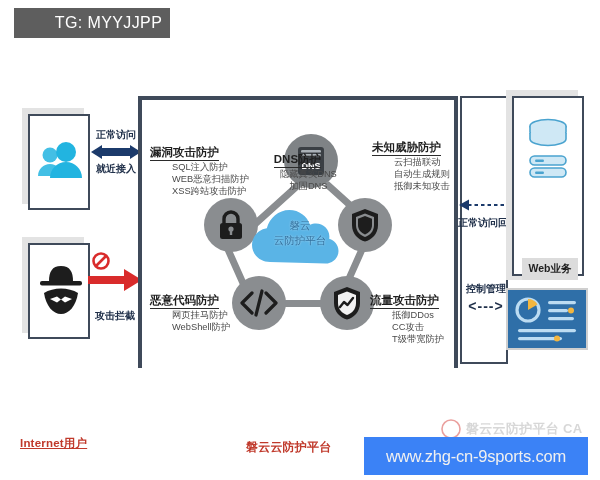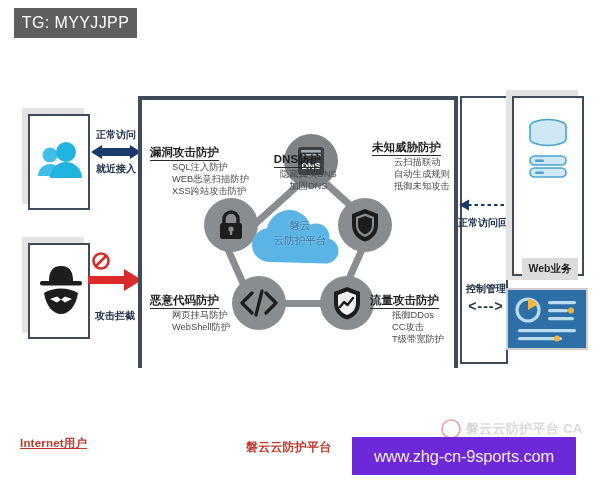--- a/index.html
+++ b/index.html
@@ -20,28 +20,29 @@
     position: absolute;
     left: 14px; top: 8px;
     width: 123px; height: 30px;
     background: #5e5e5e;
     color: #ffffff;
     font-size: 16px;
     letter-spacing: 0.4px;
     display: flex;
     align-items: center;
     justify-content: center;
+    padding-left: 33px;
   }
 
   
   .url-badge {
     position: absolute;
-    left: 352px; top: 437px;
+    left: 364px; top: 437px;
     width: 224px; height: 38px;
-    background: #6d28d9;
+    background: #3b82f6;
     color: #f0f0f0;
     font-size: 16.5px;
     letter-spacing: -0.2px;
     display: flex;
     align-items: center;
     justify-content: center;
   }
 
   
   .diagram {

